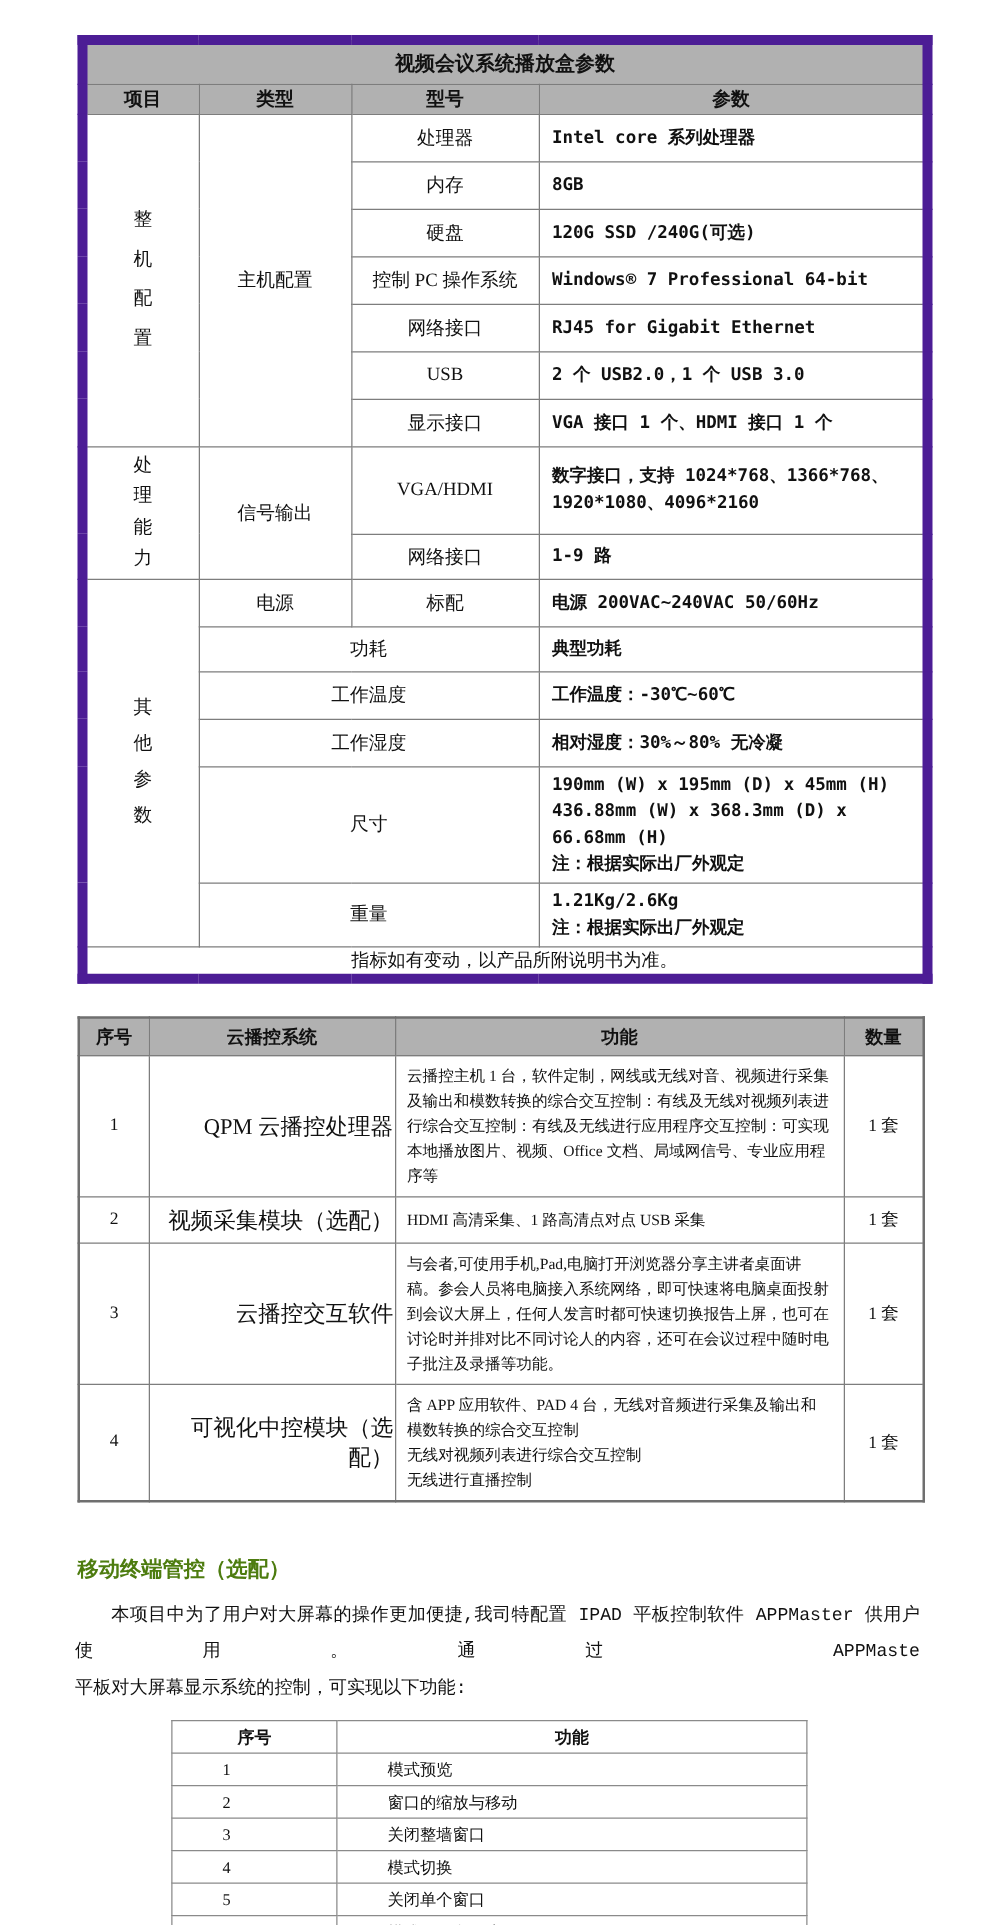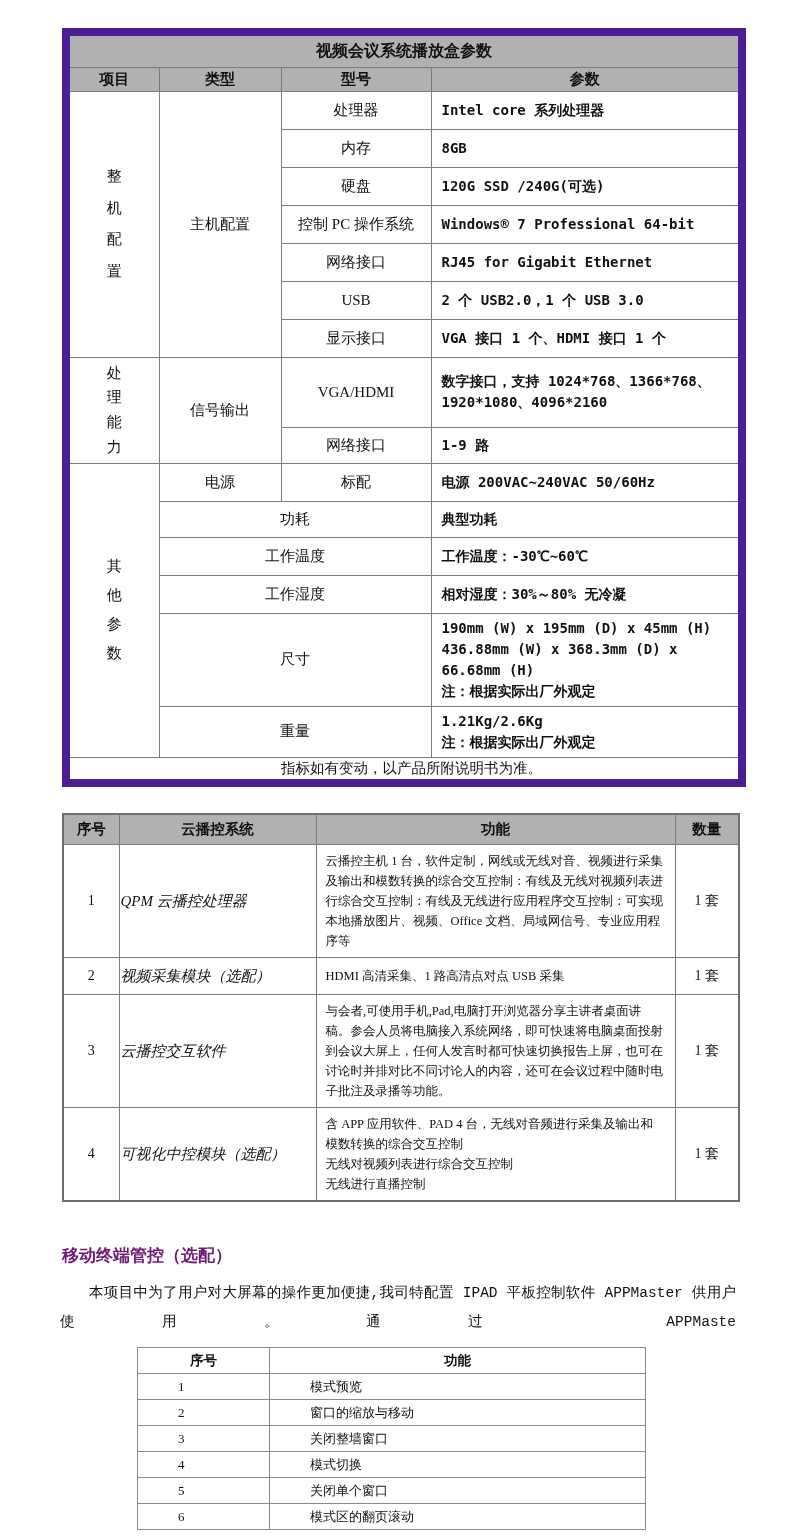--- a/index.html
+++ b/index.html
@@ -37,31 +37,31 @@
   .r88 td { height: 88px; }
   .r42 td { height: 42px; }
   .t1-footer td { height: 24px; text-align: center; font-size: 14.5px; padding-left: 16px; }
 
   
   .t2 { margin: 26px 0 0 62px; width: 676px; border: 2px solid #6f6f6f; }
   .t2 td, .t2 th { border: 1px solid #7d7d7d; vertical-align: middle; }
   .t2 th { height: 31px; text-align: center; font-weight: bold; font-size: 14.5px;
            font-family: "Liberation Sans", sans-serif; }
   .t2 .no, .t2 .qty { text-align: center; font-size: 14px; }
-  .t2 .name { text-align: left; font-size: 15px; font-style: italic; }
+  .t2 .name { text-align: right; font-size: 18px; }
   .t2 .func { text-align: left; padding: 6px 9px; font-size: 12.5px; line-height: 1.6;
               white-space: pre-line; }
   .t2r1 td { height: 95px; }
   .t2r2 td { height: 37px; }
   .t2r3 td { height: 93px; }
   .t2r4 td { height: 90px; }
 
   
   .sec-heading { margin: 42px 0 0 62px; font-size: 17px; font-weight: bold;
-                 font-family: "Liberation Sans", sans-serif; color: #701a75; }
+                 font-family: "Liberation Sans", sans-serif; color: #4d7c0f; }
   .para { margin: 12px 0 0 60px; width: 676px; font-size: 14.5px; line-height: 2.0; font-family: Liberation Mono, monospace; }
   .para .l1 { text-indent: 2em; text-align: justify; text-align-last: justify; }
   .para .l2 { text-align: left; }
 
   .t3 { margin: 10px 0 0 137px; width: 508px; border: 1px solid #8a8a8a; }
   .t3 td, .t3 th { border: 1px solid #8a8a8a; vertical-align: middle; }
   .t3 th { height: 26px; text-align: center; font-weight: bold; font-size: 13.5px;
            font-family: "Liberation Sans", sans-serif; background: #fff; }
   .t3 td { height: 26px; font-size: 13px; }
   .t3 .no { padding-left: 40px; }
@@ -214,20 +214,21 @@
 无线进行直播控制</td>
       <td class="qty">1 套</td>
     </tr>
   </tbody>
     </table>
 
   <div class="sec-heading">移动终端管控（选配）</div>
 
   <div class="para">
     <div class="l1">本项目中为了用户对大屏幕的操作更加便捷,我司特配置 IPAD 平板控制软件 APPMaster 供用户使用。通过 APPMaste</div>
+    <div class="l2">平板对大屏幕显示系统的控制，可实现以下功能:</div>
   </div>
 
   <table class="t3">
     <colgroup>
         <col style="width:132px">
         <col style="width:376px">
       </colgroup>
     <tbody>
         <tr>
       <th>序号</th>

